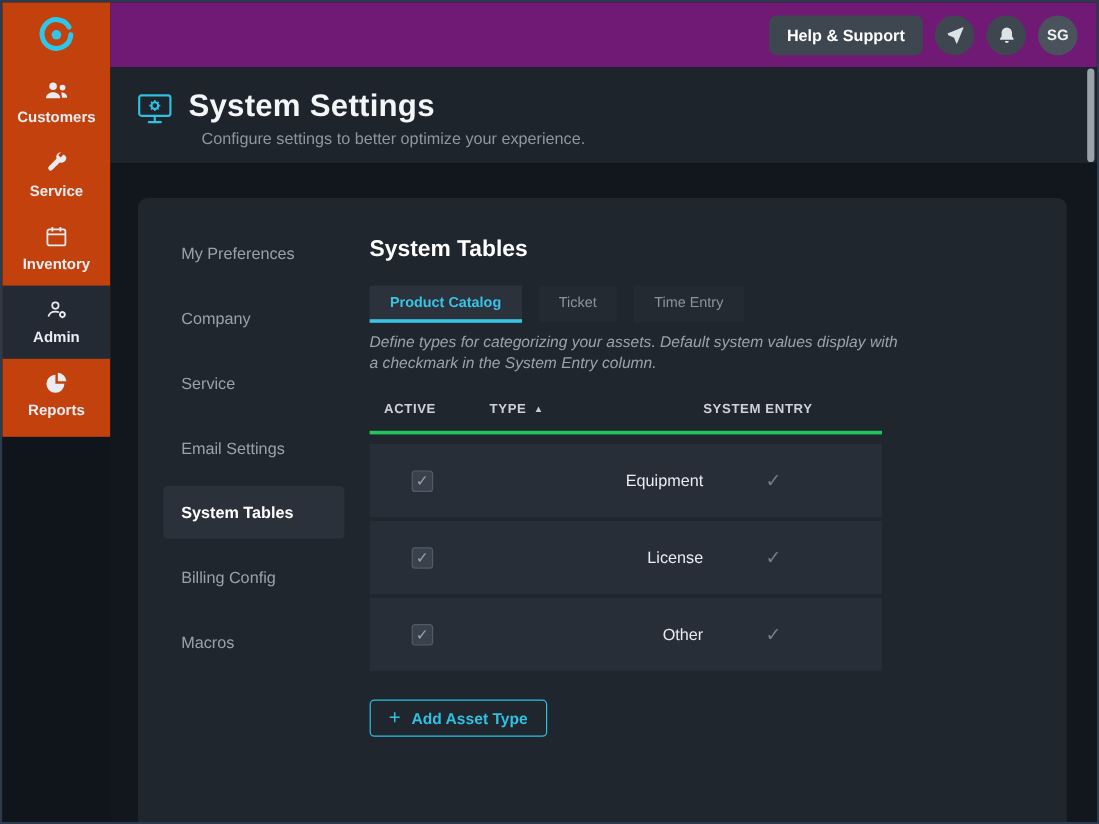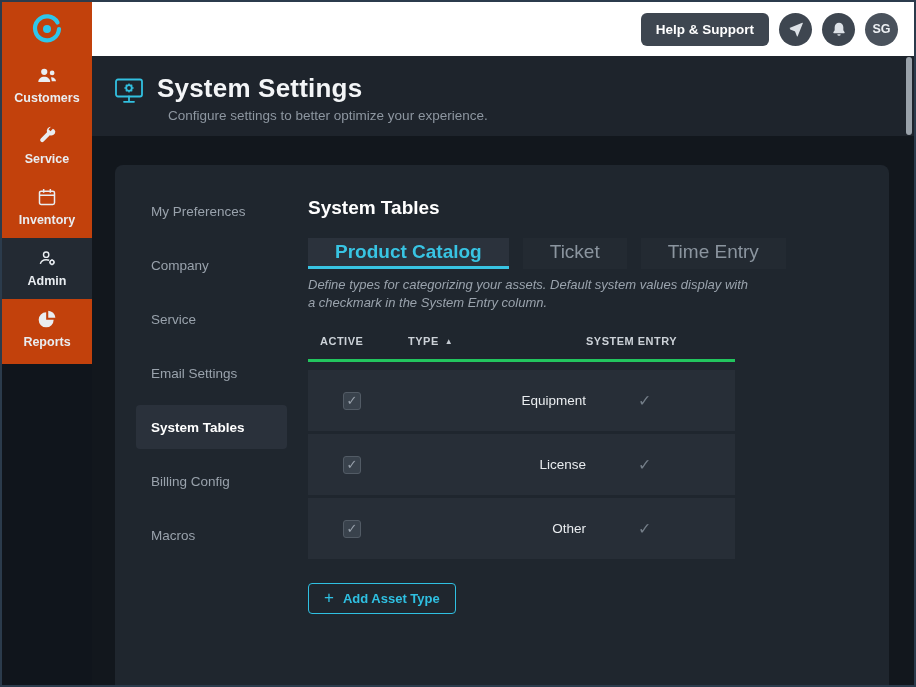--- a/index.html
+++ b/index.html
@@ -26,21 +26,21 @@
     display: flex; flex-direction: column; align-items: center;
     gap: 6px; padding: 10px 2px 11px; cursor: pointer;
     color: #e9edf1; font-size: 12.5px;
   }
   .snav-item.active { background: #232a33; }
   .snav-item .lbl { font-weight: 600; }
 
   
   .main { flex: 1; display: flex; flex-direction: column; min-width: 0; }
   .topbar {
-    height: 54px; background: #ffffff; flex-shrink: 0;
+    height: 54px; background: #701a75; flex-shrink: 0;
     display: flex; align-items: center; justify-content: flex-end;
     gap: 10px; padding-right: 16px;
   }
   .help-btn {
     height: 33px; padding: 0 15px; border-radius: 6px;
     background: #3e4650; color: #ffffff; font-weight: 700; font-size: 13.5px;
     display: flex; align-items: center; cursor: pointer; border: none;
   }
   .circle-btn {
     width: 33px; height: 33px; border-radius: 50%;
@@ -75,23 +75,23 @@
     color: #99a2ac; font-size: 13.5px; cursor: pointer;
   }
   .set-item.active { background: #2a313b; color: #ffffff; font-weight: 600; }
 
   
   .content { flex: 1; padding: 8px 0 0 21px; min-width: 0; }
   .content-title { margin: 0; font-size: 19px; font-weight: 700; color: #ffffff; }
 
   .tabs { display: flex; gap: 14px; margin-top: 19px; }
   .tab {
-    height: 31px; padding: 0 27px;
+    height: 31px; padding: 0 17px;
     display: flex; align-items: center;
-    background: #232a32; color: #8b959f; font-size: 19px;
+    background: #232a32; color: #8b959f; font-size: 12px;
     border-bottom: 3px solid transparent; cursor: pointer;
   }
   .tab.active {
     background: #2b323c; color: #38c4e3; font-weight: 700;
     border-bottom-color: #38c4e3;
   }
 
   .section-head { margin-top: 30px; display: flex; align-items: center; justify-content: space-between; padding-right: 4px; }
   .section-title { font-size: 14.5px; font-weight: 500; color: #eef1f4; }
   .collapse-btn { cursor: pointer; display: flex; align-items: center; padding: 3px; }

